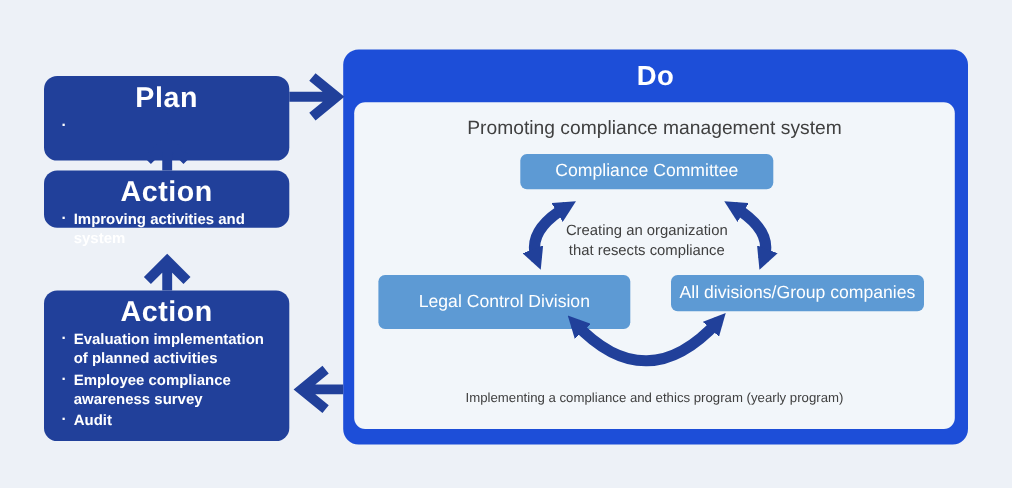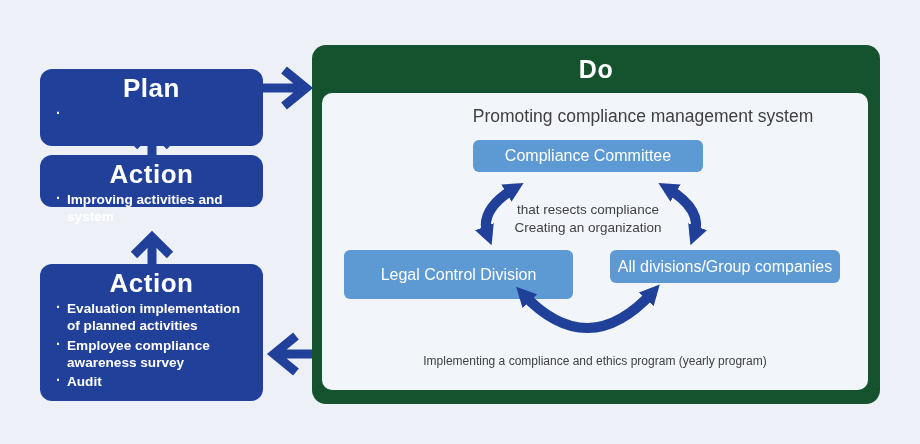--- a/index.html
+++ b/index.html
@@ -23,34 +23,34 @@
     position:relative;padding-left:13px;font-size:13.6px;font-weight:bold;
     line-height:1.28;margin-bottom:2px;
   }
   .pdca-box li .dot{position:absolute;left:2px;top:-1px;font-size:14px;}
   #plan-box{top:45px;height:77px;margin-top:24px;}
   #action-box{top:155px;height:52px;}
   #check-box{top:264px;height:137px;}
   
   #do-box{
     position:absolute;left:312px;top:45px;width:568px;height:359px;
-    background:#14532d;border-radius:14px;
+    background:#1d4ed8;border-radius:14px;
   }
   #do-title{
     position:absolute;left:0;top:0;width:100%;height:48px;
     display:flex;align-items:center;justify-content:center;
     color:#fff;font-size:25px;font-weight:bold;letter-spacing:.5px;
   }
   #do-panel{
     position:absolute;left:10px;right:12px;top:48px;bottom:14px;
     background:#f2f6fa;border-radius:10px;
   }
   #do-heading{
     position:absolute;left:0;top:13px;width:100%;text-align:center;
-    color:#404040;font-size:17.5px;padding-left:48px;
+    color:#404040;font-size:17.5px;
   }
   .unit-btn{
     position:absolute;background:#5d9ad4;border-radius:6px;color:#fff;
     display:flex;align-items:center;justify-content:center;
     font-size:16px;box-sizing:border-box;
   }
   #committee-btn{left:151px;top:47px;width:230px;height:32px;}
   #legal-btn{left:22px;top:157px;width:229px;height:49px;}
   #alldiv-btn{left:288px;top:157px;width:230px;height:33px;}
   #org-note{
@@ -105,22 +105,22 @@
 </div>
 
 <div id="do-box">
   <div id="do-title">Do</div>
   <div id="do-panel">
     <div id="do-heading">Promoting compliance management system</div>
     <div class="unit-btn" id="committee-btn">
       <span>Compliance Committee</span>
     </div>
     <div id="org-note">
+      <div>Creating an organization</div>
       <div>that resects compliance</div>
-      <div>Creating an organization</div>
     </div>
     <div class="unit-btn" id="legal-btn">
       <span>Legal Control Division</span>
     </div>
     <div class="unit-btn" id="alldiv-btn">
       <span>All divisions/Group companies</span>
     </div>
     <div id="program-note">Implementing a compliance and ethics program (yearly program)</div>
   </div>
 </div>

